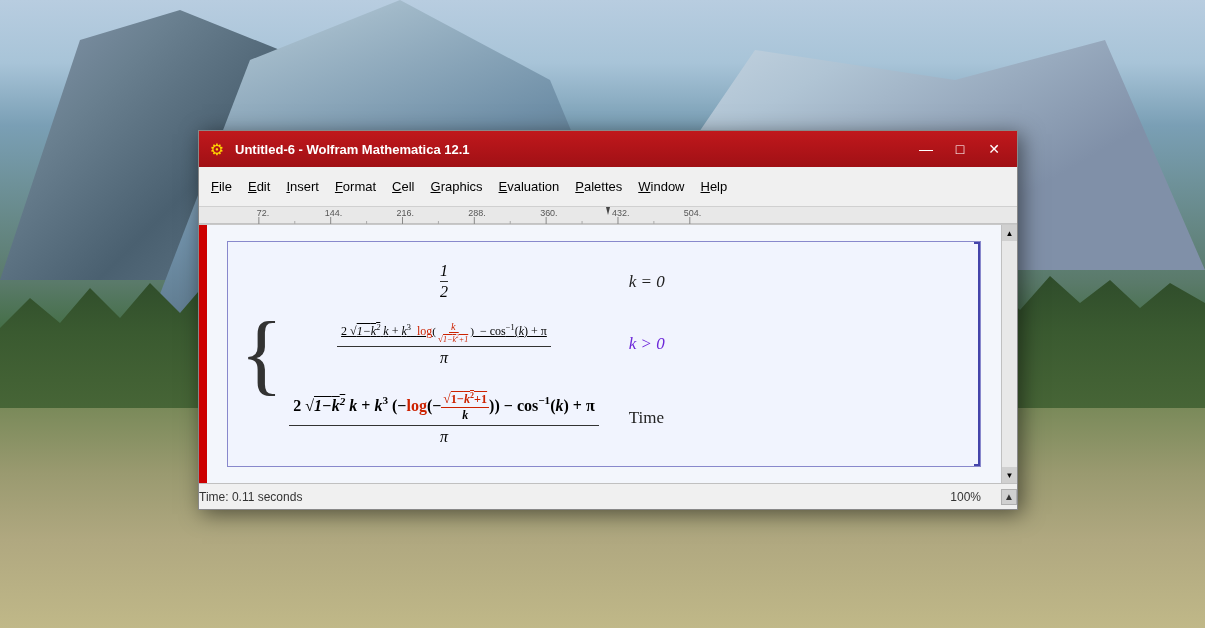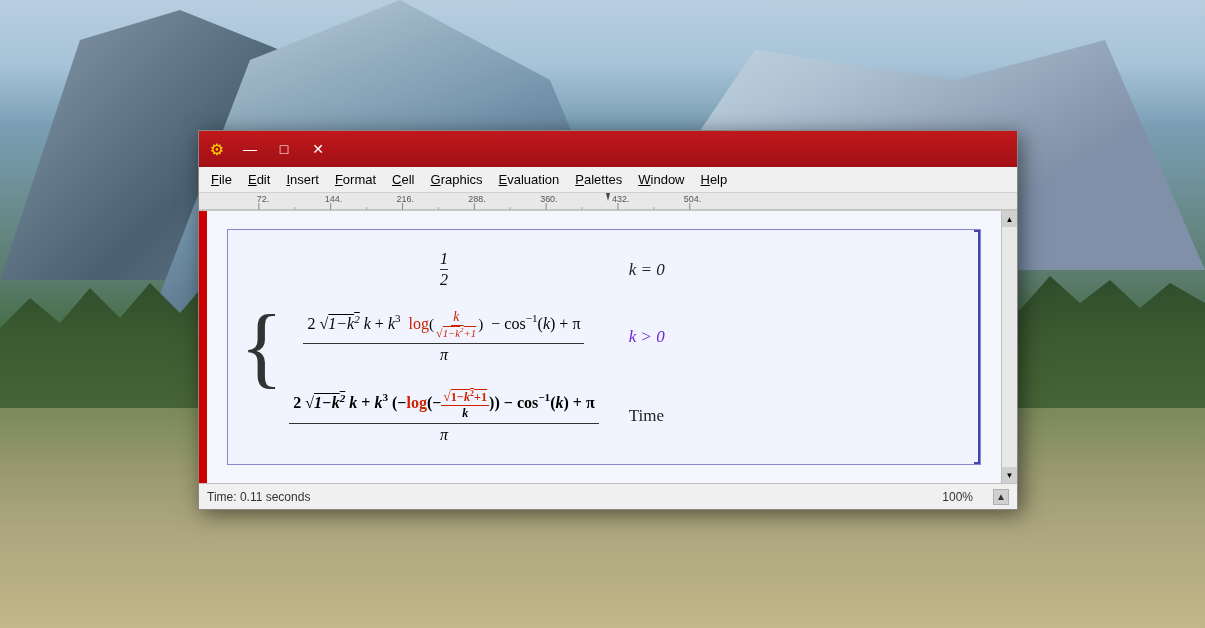--- a/index.html
+++ b/index.html
@@ -107,21 +107,21 @@
       color: white;
       font-size: 14px;
       cursor: pointer;
       display: flex; align-items: center; justify-content: center;
       border-radius: 3px;
     }
 
     
     .menu-bar {
       background: #f0f0f0;
-      height: 26px;
+      height: 40px;
       display: flex;
       align-items: center;
       padding: 0 4px;
       border-bottom: 1px solid #d0d0d0;
       flex-shrink: 0;
       font-size: 13px;
     }
     .menu-item {
       padding: 3px 8px;
       cursor: pointer;
@@ -175,21 +175,21 @@
     }
     .scroll-track { flex: 1; background: #e8e8e8; }
 
     
     .status-bar {
       background: #f0f0f0;
       height: 26px;
       border-top: 1px solid #c0c0c0;
       display: flex;
       align-items: center;
-      padding: 0 8px;
+      padding: 0 0;
       font-size: 12px;
       flex-shrink: 0;
     }
     .status-text { flex: 1; color: #333; }
     .zoom-area {
       display: flex; align-items: center; gap: 20px;
       color: #333;
     }
     .zoom-btn {
       width: 16px; height: 16px;
@@ -246,20 +246,21 @@
 <div class="trees"></div>
 <div class="water"></div>
 <div class="ground"></div>
 
 <div class="window">
 
   <div class="title-bar">
     <div class="title-bar-icon">
       <span style="color:#ffd700; font-size:16px;">⚙</span>
     </div>
+    <span class="title-bar-text">Untitled-6 - Wolfram Mathematica 12.1</span>
     <div class="title-bar-controls">
       <button class="title-bar-btn">—</button>
       <button class="title-bar-btn">□</button>
       <button class="title-bar-btn close">✕</button>
     </div>
   </div>
 
   <div class="menu-bar">
     <div class="menu-item"><u>F</u>ile</div>
     <div class="menu-item"><u>E</u>dit</div>
@@ -329,21 +330,21 @@
                   </div>
                 </td>
                 <td style="padding: 8px 0; vertical-align:middle; font-size:17px; font-style:italic; color:#222;">
                   <i>k</i> = 0
                 </td>
               </tr>
 
               <tr>
                 <td style="padding: 12px 30px 12px 0; vertical-align:middle; text-align:center; font-size:16px;">
                   <div class="fraction">
-                    <div class="frac-num" style="white-space:nowrap; padding:0 4px 2px 4px; font-size:16px;">
+                    <div class="frac-num" style="white-space:nowrap; padding:0 4px 2px 4px; font-size:12px;text-decoration:underline;">
                       2&nbsp;√<span style="text-decoration:overline; font-style:italic;">1−<i>k</i><sup style="font-size:0.7em;">2</sup></span>&nbsp;<i>k</i>&nbsp;+&nbsp;<i>k</i><sup style="font-size:0.7em;">3</sup>&nbsp;
                       <span class="math-red">log</span><span style="font-size:0.95em;">(</span><span class="fraction" style="display:inline-flex;flex-direction:column;align-items:center;vertical-align:middle;font-size:0.85em;">
                           <span class="frac-num math-red" style="border-bottom:1px solid #cc2200; padding:0 2px;"><span class="math-red"><i>k</i></span></span>
                           <span class="frac-den math-red" style="padding:0 2px; font-size:0.88em;"><span class="math-red">√<span style="text-decoration:overline; font-style:italic; font-size:0.9em;">1−<i>k</i><sup style="font-size:0.65em;">2</sup>+1</span></span></span>
                         </span><span style="font-size:0.95em;">)</span>
                       &nbsp;−&nbsp;cos<sup style="font-size:0.7em;">−1</sup>(<i>k</i>)&nbsp;+&nbsp;π
                     </div>
                     <div class="frac-den" style="padding:2px 4px 0 4px; font-size:16px; font-style:italic;">π</div>
                   </div>
                 </td>

